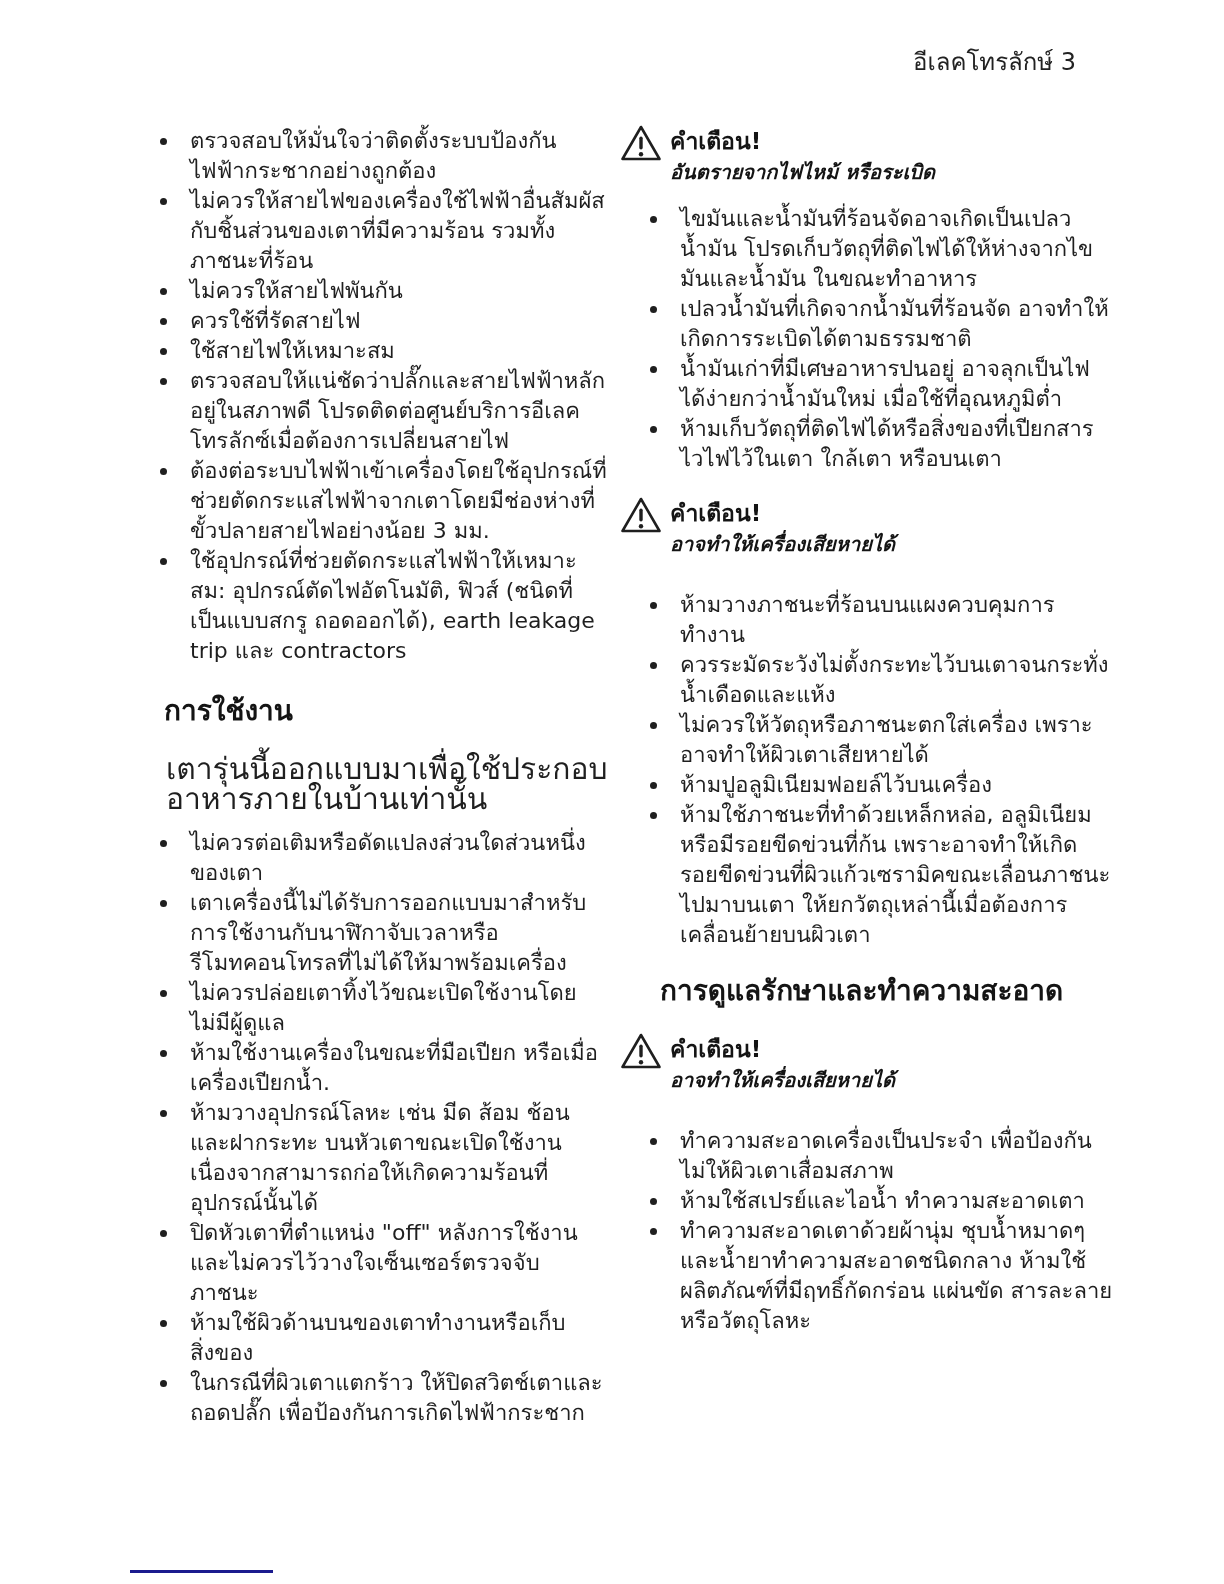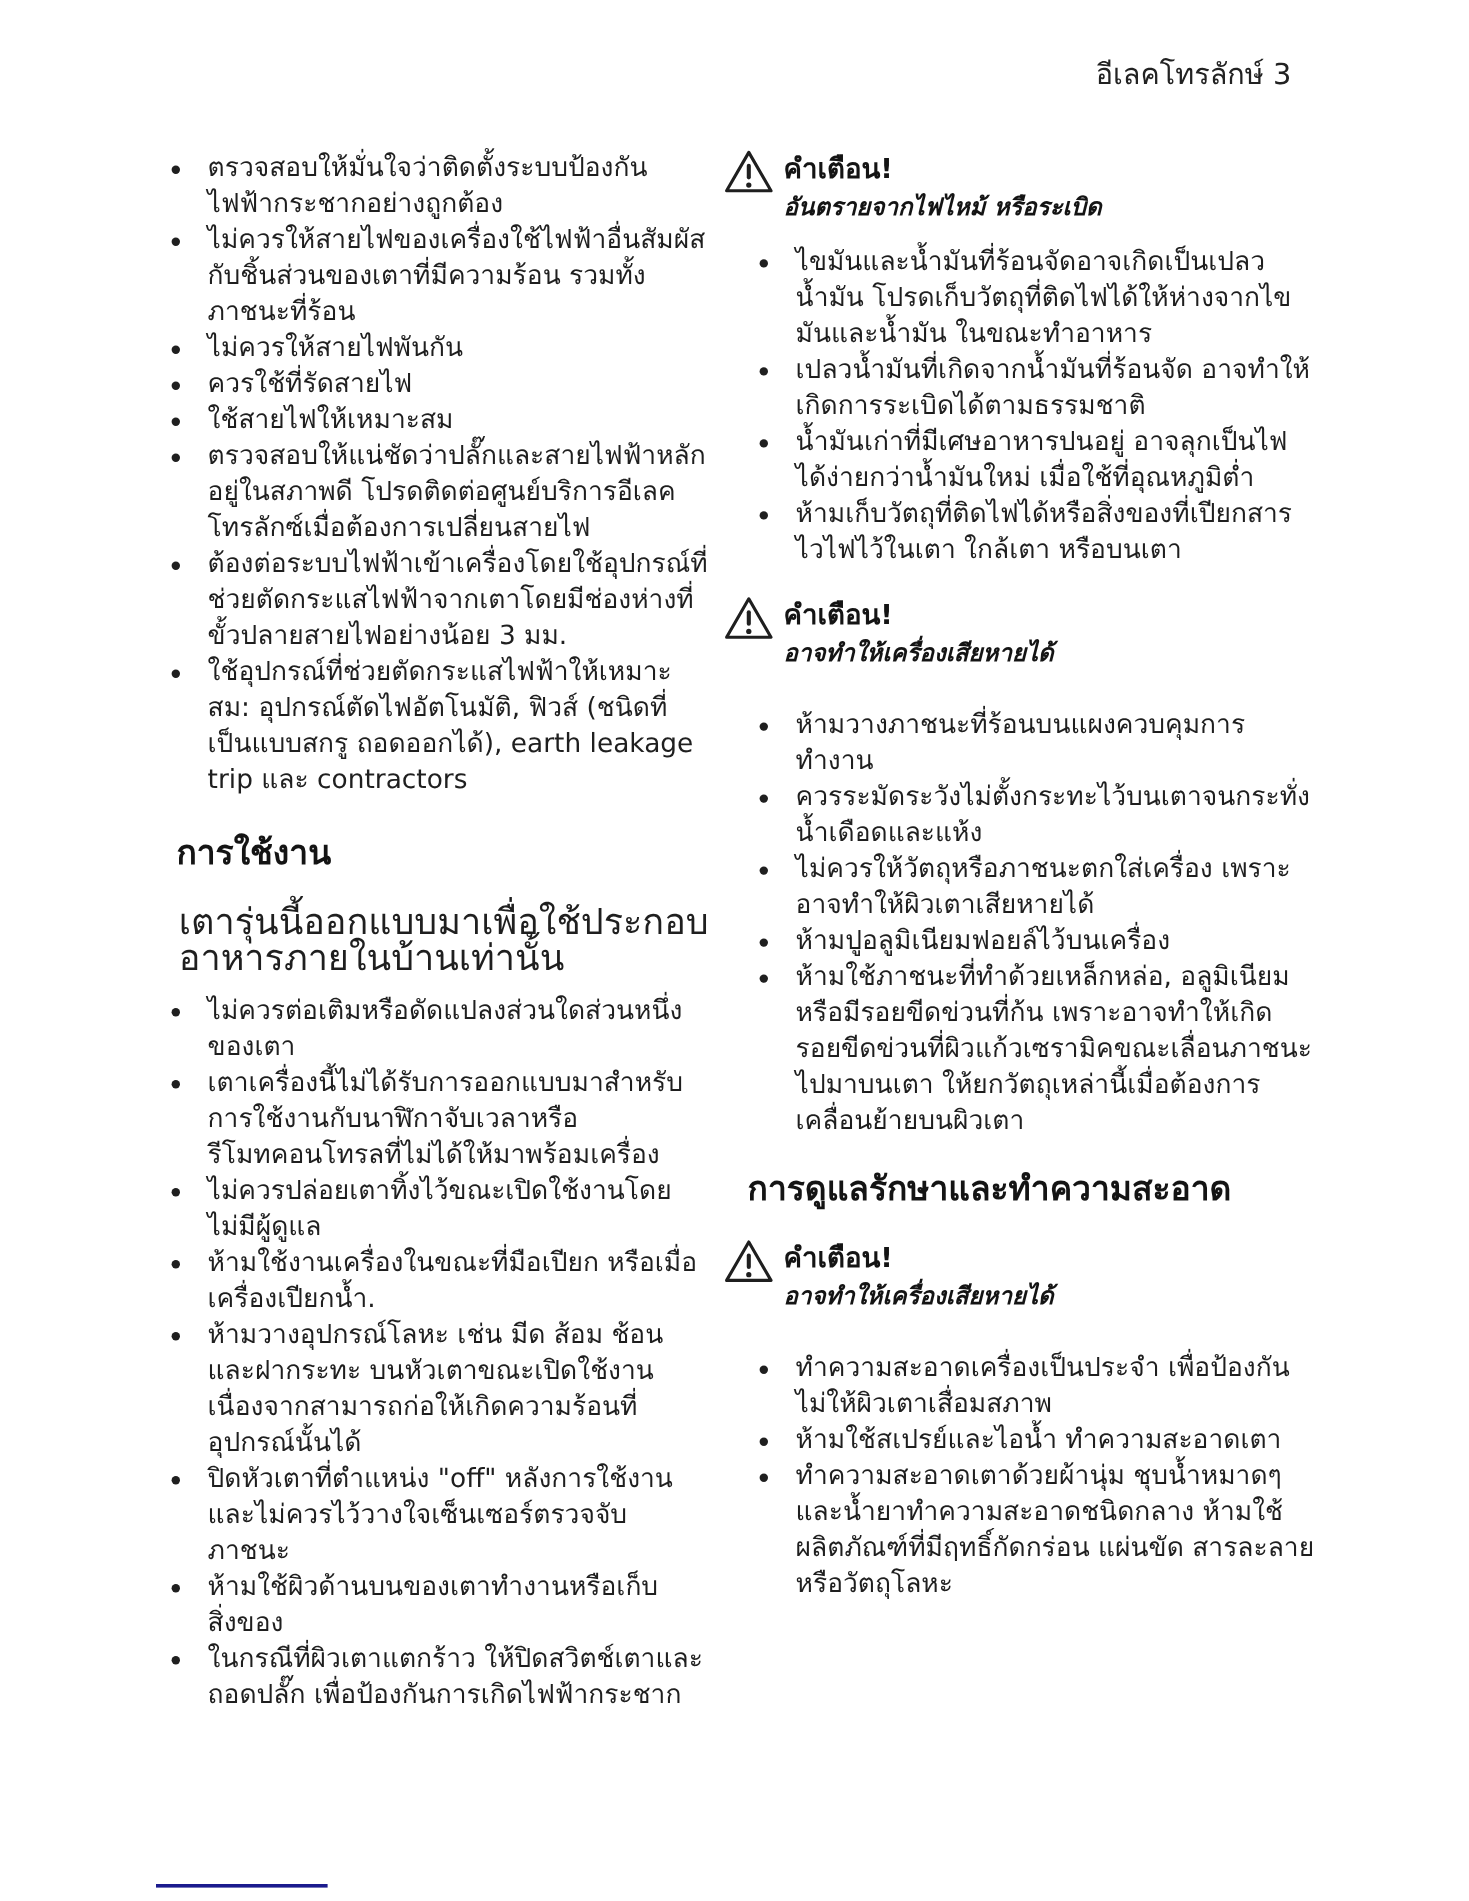--- a/index.html
+++ b/index.html
@@ -9,21 +9,21 @@
     position:relative;
     font-family:"DejaVu Sans","Liberation Sans",sans-serif;
     color:#1f1f1f;
     overflow:hidden;
   }
   .page-header {
     position:absolute; top:42px; right:148px;
     font-size:24px; color:#222222;margin-left:12px;
   }
   .columns {
-    position:absolute; top:126px; left:133px;
+    position:absolute; top:126px; left:150px;
     display:flex; gap:12px;
   }
   .col-left  { width:458px; }
   .col-right { width:494px; }
 
   ul.bullets { list-style:none; }
   ul.bullets li {
     position:relative;
     font-size:22px; line-height:30px;
     padding-left:40px;
@@ -35,21 +35,21 @@
     background:#1f1f1f;
   }
   .col-right ul.bullets li { padding-left:60px; }
   .col-right ul.bullets li::before { left:30px; }
 
   .section-heading {
     font-size:28px; font-weight:bold; color:#141414;
     line-height:34px;
   }
   .heading-usage { margin-top:28px; margin-left:14px; }
-  .heading-care  { margin-top:18px; margin-left:20px; margin-bottom:26px; }
+  .heading-care  { margin-top:18px; margin-left:40px; margin-bottom:26px; }
 
   .intro-para {
     font-size:30px; line-height:30px;
     margin-top:26px; margin-bottom:14px; margin-left:16px;
   }
 
   .warning-block { position:relative; padding-left:50px; margin-bottom:16px; }
   .warn-icon { position:absolute; left:0; top:-2px; }
   .warn-title {
     font-size:23px; font-weight:bold; line-height:30px; color:#141414;

